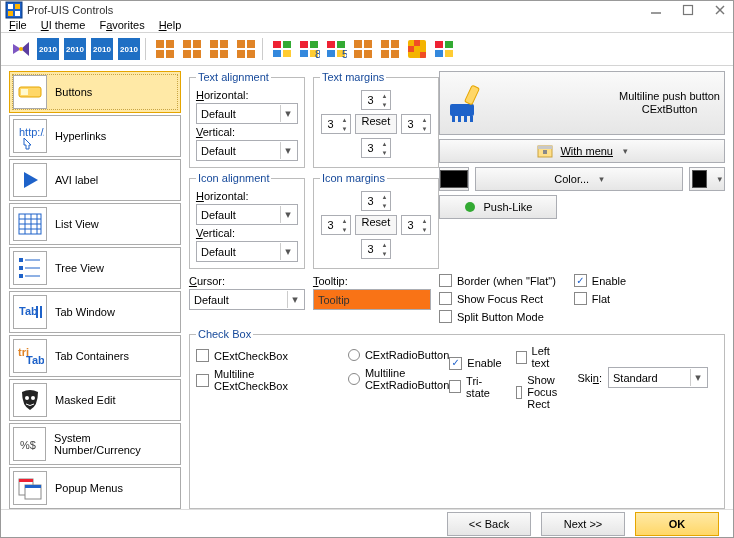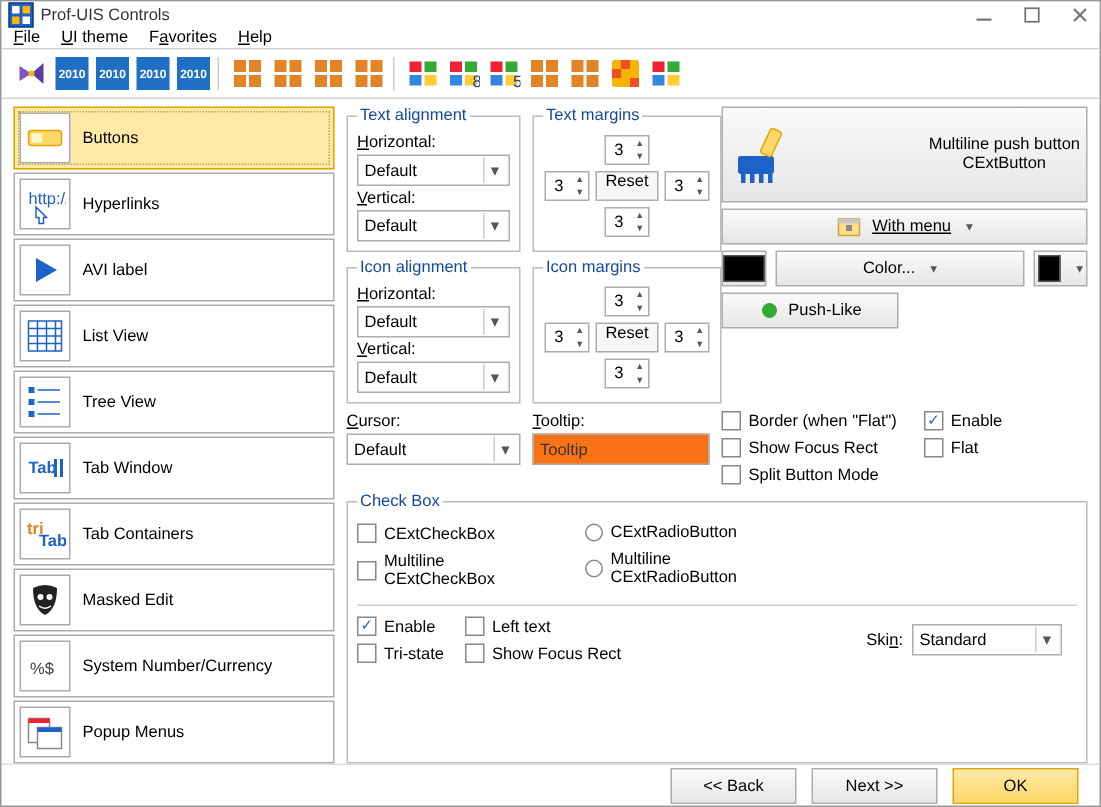--- a/index.html
+++ b/index.html
@@ -47,34 +47,34 @@
 .bigbtn svg{width:42px;height:42px;flex:0 0 42px}
 .bigbtn .t{text-align:center;line-height:13px}
 .btnrow{display:flex;gap:6px;align-items:stretch}
 .stdbtn{height:24px;border:1px solid #abadb3;background:linear-gradient(#fafafa,#e6e6e6);display:flex;align-items:center;justify-content:center;padding:0 8px;gap:6px}
 .stdbtn.flex{flex:1}
 .stdbtn .drop{margin-left:4px;font-size:9px;color:#555}
 .swatch-sm{width:30px;height:18px;background:#000;border:1px solid #555}
 .chkrow{display:flex;align-items:center;gap:5px;margin:1px 0}
 .chkbox{width:13px;height:13px;border:1px solid #888;background:#fff;display:flex;align-items:center;justify-content:center;font-size:10px;color:#1e60c9;line-height:10px}
 .radio{width:12px;height:12px;border:1px solid #888;border-radius:50%;background:#fff}
-.cbgrid{flex:1;display:flex;flex-direction:column}
+.cbgrid{flex:1;display:flex;flex-direction:row}
 .cbgrid .toprow{display:flex;gap:60px;padding:4px 0}
 .cbgrid .toprow .col{display:flex;flex-direction:column;gap:4px}
 .cbgrid hr{border:0;border-top:1px solid #ccc;margin:6px 0}
 .cbgrid .botrow{display:flex;align-items:center;gap:14px}
 .row2{display:flex;gap:8px}
 .row2 .ccur{width:116px}
 .row2 .ctip{width:118px}
 .row2 .cright{flex:1;display:flex;gap:18px}
 .row2 .cright .colX{display:flex;flex-direction:column;gap:3px}
 .input{width:100%;height:21px;border:1px solid #abadb3;background:#f97316;padding:0 4px;display:flex;align-items:center;color:#333}
 .footer{height:42px;border-top:1px solid #ddd;display:flex;align-items:center;justify-content:flex-end;gap:10px;padding:0 14px;margin-top:auto}
 .fbtn{width:84px;height:24px;border:1px solid #abadb3;background:linear-gradient(#fafafa,#e6e6e6);display:flex;align-items:center;justify-content:center}
-.fbtn.primary{border:1px solid #e5a500;background:linear-gradient(#ffe9a6,#ffd768);font-weight:normal}
+.fbtn.primary{border:1px solid #e5a500;background:linear-gradient(#ffe9a6,#ffd768);font-weight:bold}
 </style>
 </head>
 <body>
 
 <div class="titlebar">
   <span class="appicon">
     <svg viewBox="0 0 18 18">
         <rect x="1" y="1" width="16" height="16" fill="#1e62c9" stroke="#0a3a80"></rect>
         <rect x="3" y="3" width="5" height="5" fill="#fff"></rect>
         <rect x="10" y="3" width="5" height="5" fill="#ffb400"></rect>

